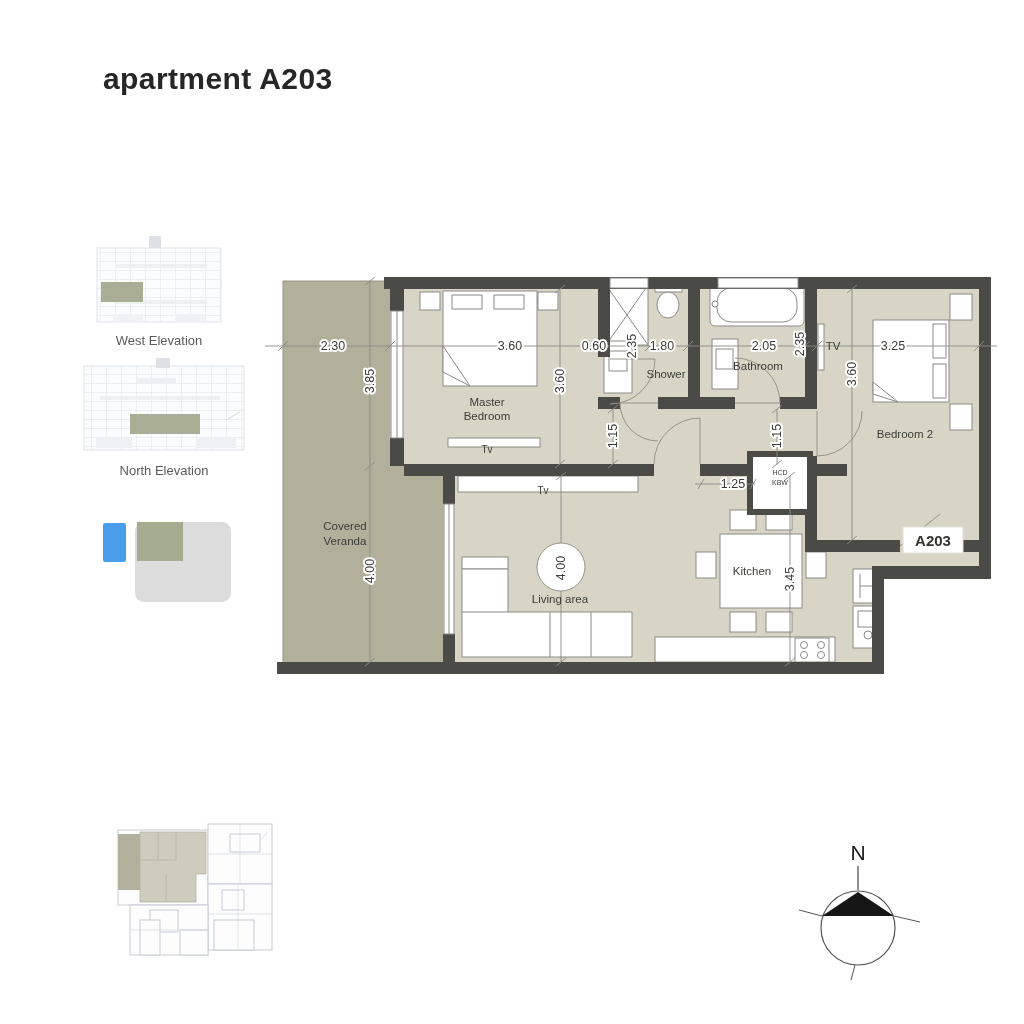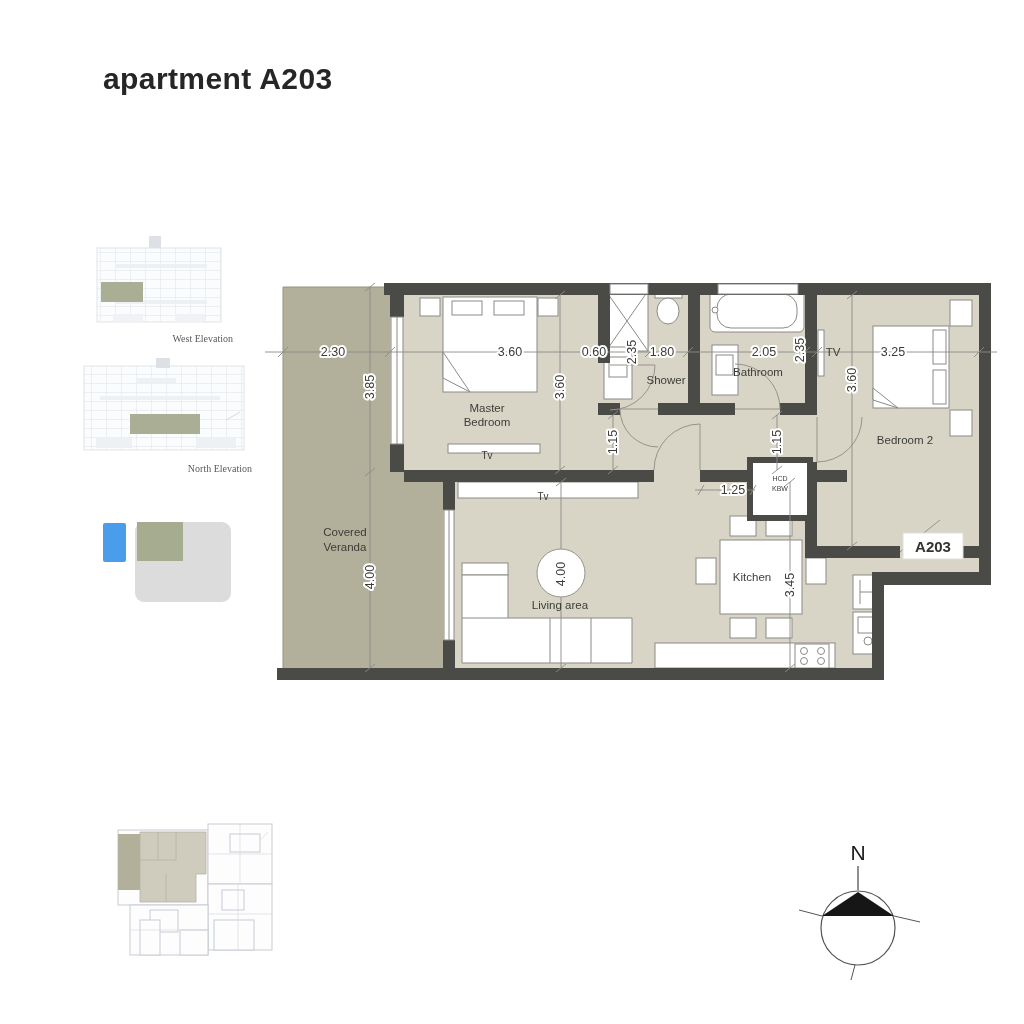--- a/index.html
+++ b/index.html
@@ -1,26 +1,26 @@
 <!DOCTYPE html>
 <html><head>
 <meta charset="utf-8">
 <style>
   html,body{margin:0;padding:0;background:#fff;}
   .canvas{position:relative;width:1024px;height:1024px;background:#ffffff;overflow:hidden;
           font-family:"Liberation Sans",sans-serif;}
   .title{position:absolute;left:103px;top:62px;margin:0;font-size:30px;font-weight:600;
          color:#262626;letter-spacing:.4px;}
   .elev{position:absolute;}
-  .elev-caption{width:100%;text-align:right;font-size:10px;color:#5a5a5a;margin-top:3px;font-family:Liberation Serif, serif;}
+  .elev-caption{width:100%;text-align:center;font-size:13px;color:#5a5a5a;margin-top:3px;}
   .legend{position:absolute;left:103px;top:522px;width:140px;height:85px;}
   .legend .sw-gray{position:absolute;left:32px;top:0;width:96px;height:80px;background:#dcdcdc;border-radius:9px;}
   .legend .sw-olive{position:absolute;left:34px;top:0;width:46px;height:39px;background:#a6ac90;}
   .legend .sw-blue{position:absolute;left:0;top:1px;width:23px;height:39px;background:#4a9deb;border-radius:2px;}
-  .plan-wrap{position:absolute;left:260px;top:258px;}
+  .plan-wrap{position:absolute;left:260px;top:252px;}
   .keyplan{position:absolute;left:110px;top:810px;}
   .north{position:absolute;left:795px;top:828px;}
   svg text{font-family:"Liberation Sans",sans-serif;}
   .dim{font-size:12.5px;fill:#3b3b37;paint-order:stroke;stroke:#ffffff;stroke-width:4px;
        stroke-linejoin:round;font-weight:500;}
   .room{font-size:11.5px;fill:#3c3c38;paint-order:stroke;stroke:#ffffff00;font-weight:400;}
   .tiny{font-size:7px;fill:#3c3c38;}
   .badge-text{font-size:15px;fill:#333330;font-weight:600;}
   .nlabel{font-size:21px;fill:#1c1c1c;font-weight:500;}
 </style>

